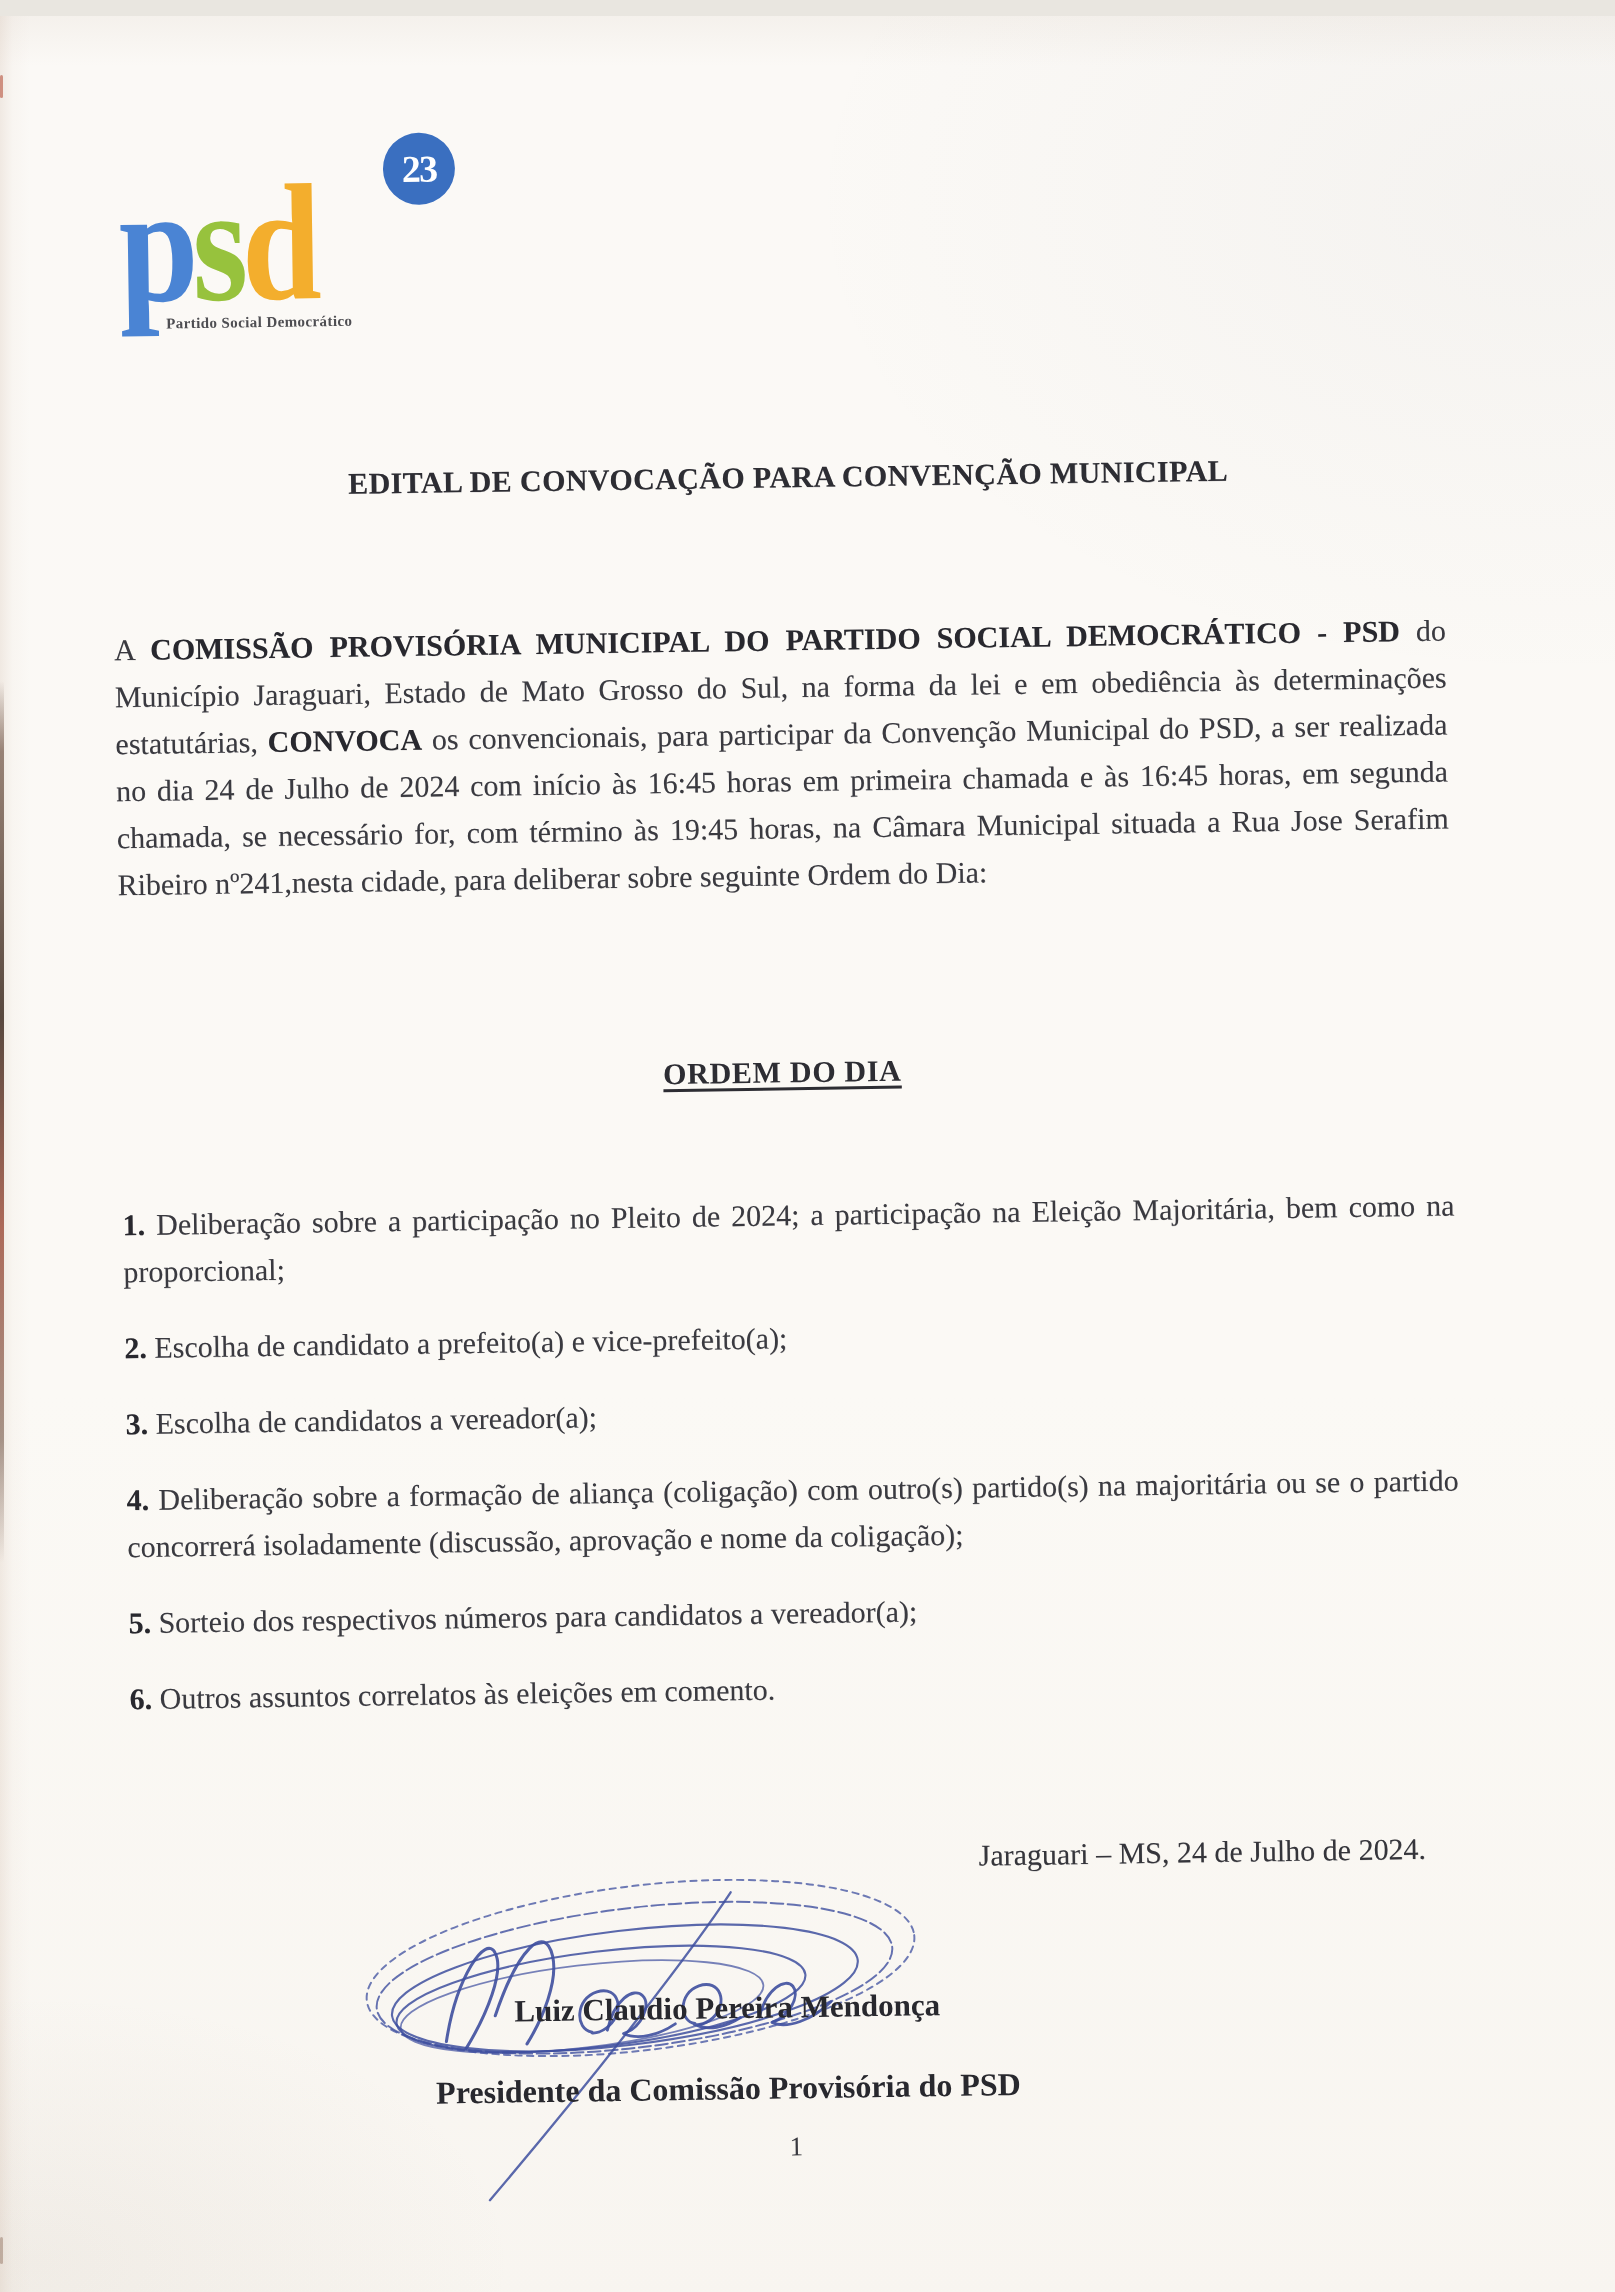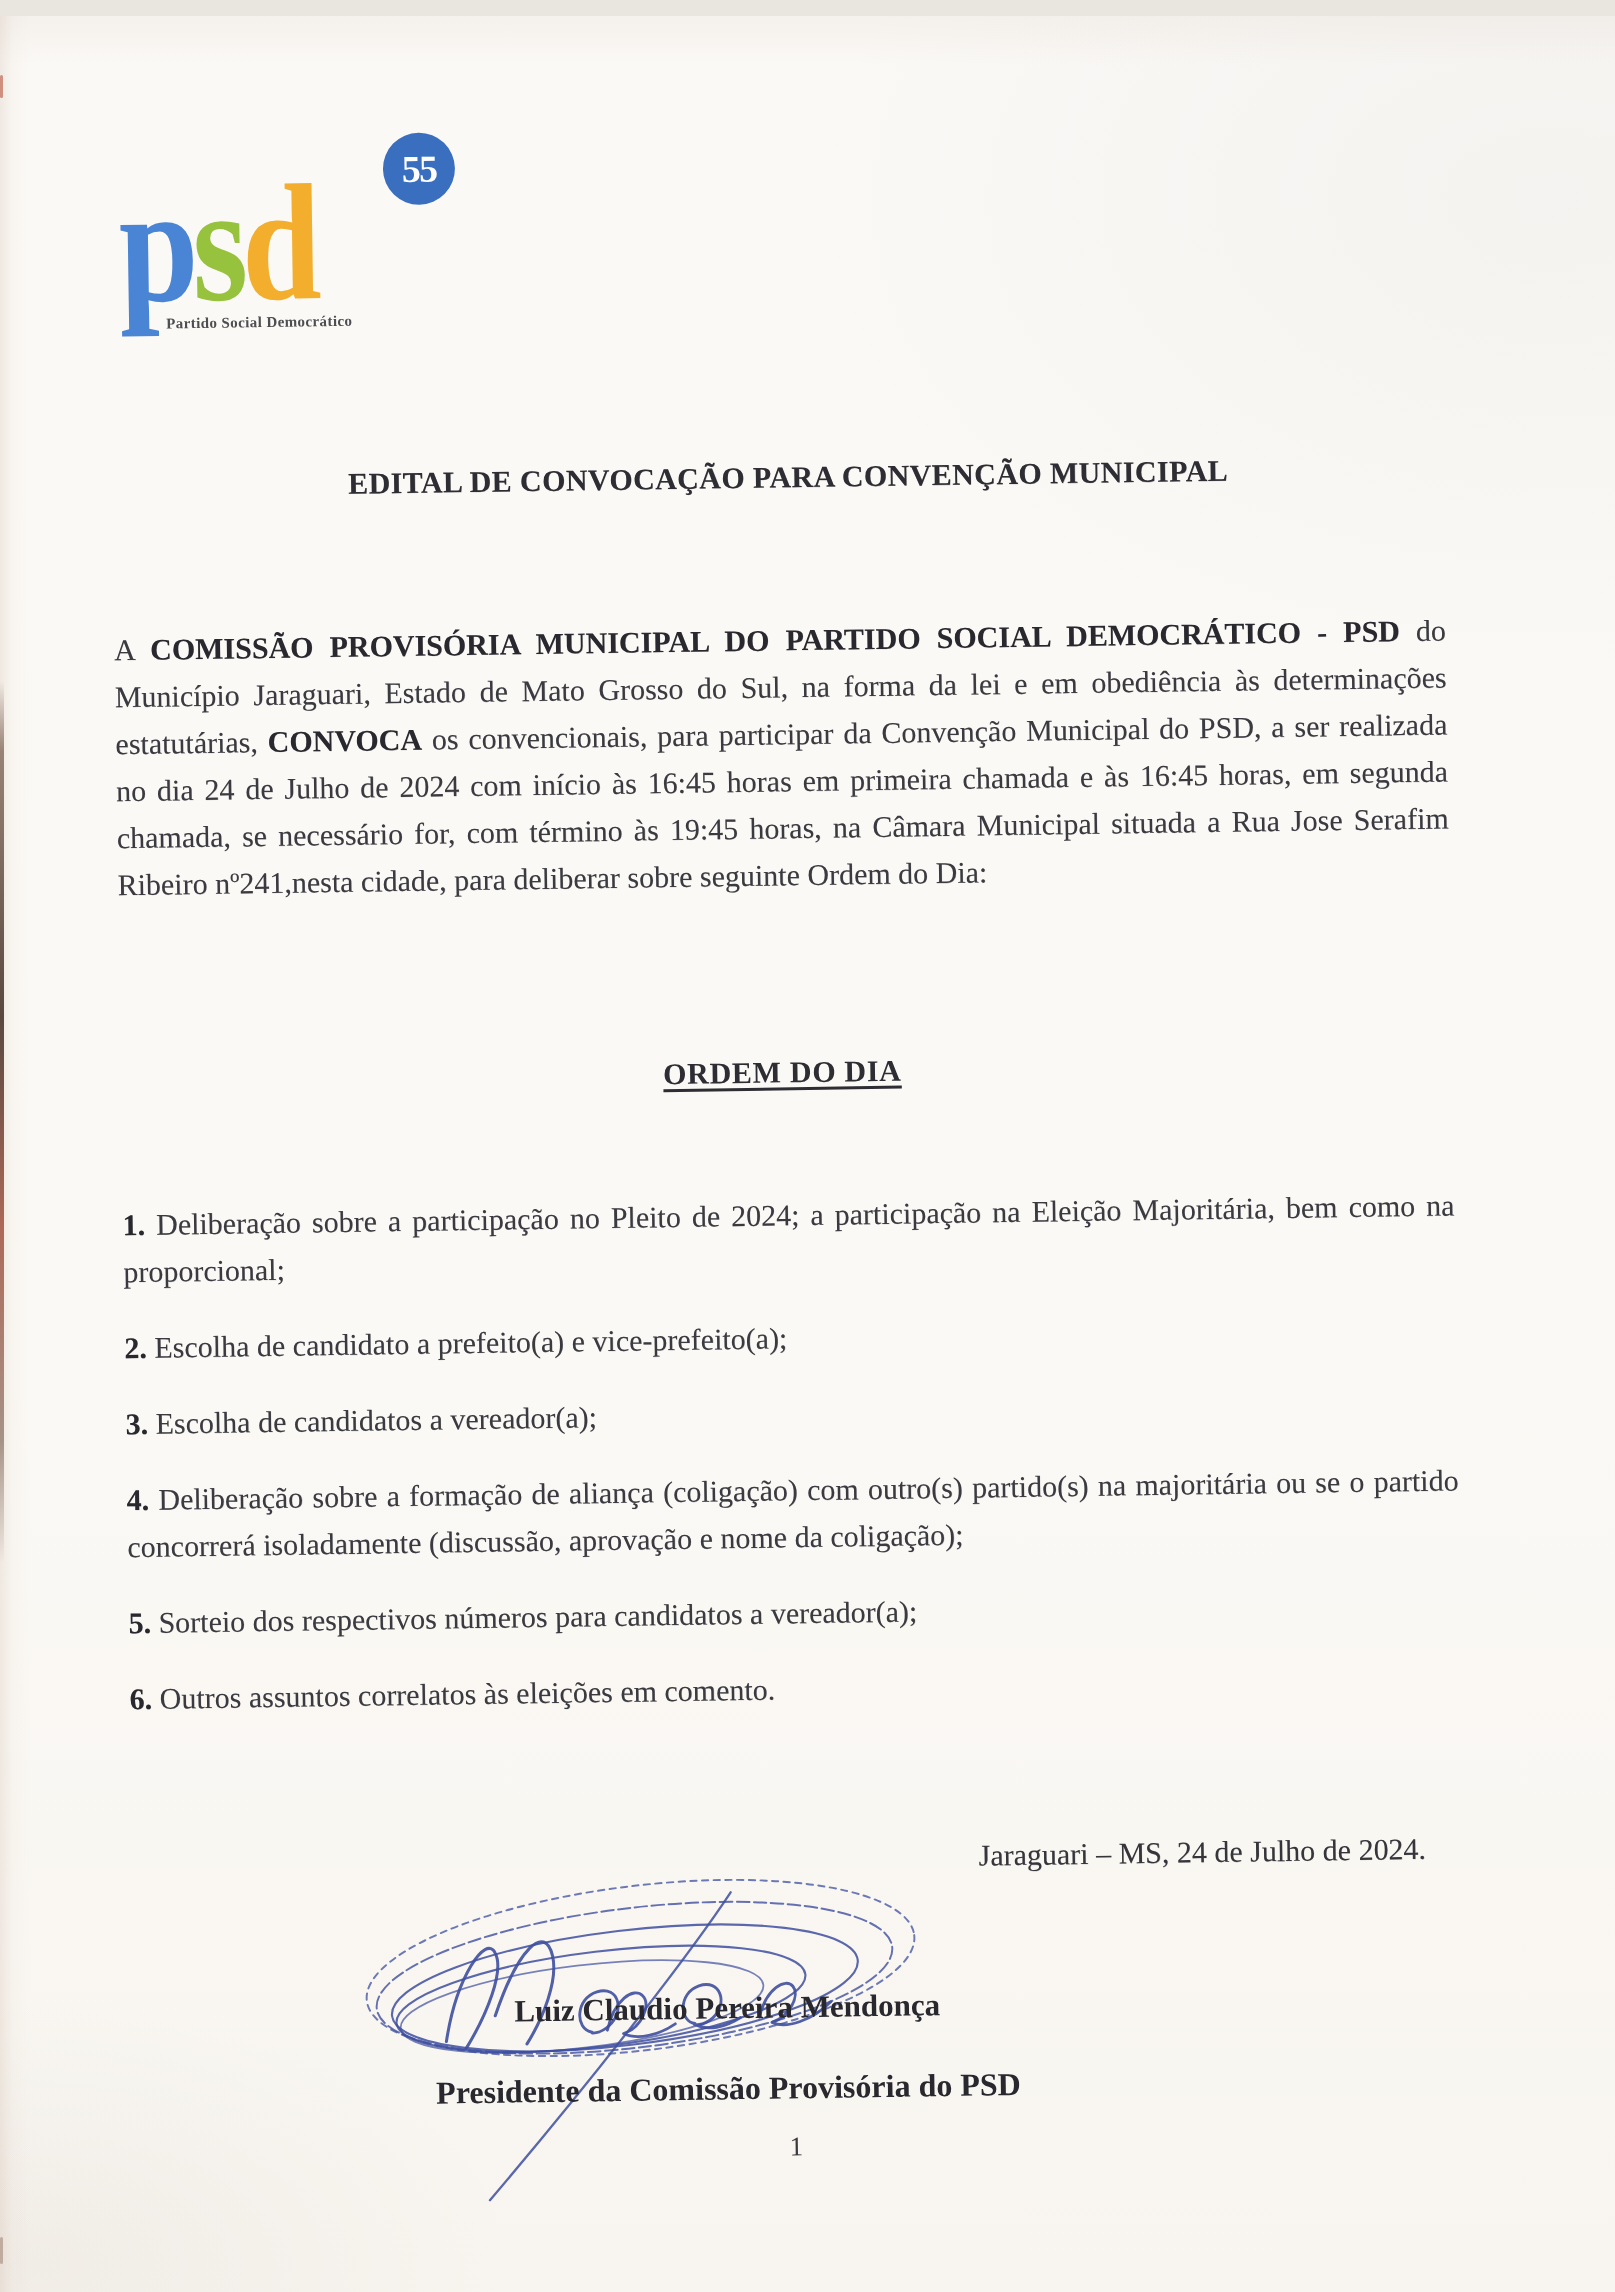--- a/index.html
+++ b/index.html
@@ -106,21 +106,21 @@
   <div class="edge-line"></div>
   <div class="edge-tick t1"></div>
   <div class="edge-tick t2"></div>
 
   <div class="content">
 
     <div class="logo-letters">
       <span style="color: rgb(74, 132, 212);">p</span><span style="color: rgb(151, 194, 61);">s</span><span style="color: rgb(243, 174, 45);">d</span>
     </div>
     <div class="logo-badge" style="background: rgb(58, 111, 192); color: rgb(255, 255, 255);">
-      <span>55</span>
+      <span>23</span>
     </div>
     <div class="logo-tagline">Partido Social Democrático</div>
 
     <div class="doc-title">EDITAL DE CONVOCAÇÃO PARA CONVENÇÃO MUNICIPAL</div>
 
     <div class="intro"><span>A </span><strong>COMISSÃO PROVISÓRIA MUNICIPAL DO PARTIDO SOCIAL DEMOCRÁTICO - PSD</strong><span> do Município Jaraguari, Estado de Mato Grosso do Sul, na forma da lei e em obediência às determinações estatutárias, </span><strong>CONVOCA</strong><span> os convencionais, para participar da Convenção Municipal do PSD, a ser realizada no dia 24 de Julho de 2024 com início às 16:45 horas em primeira chamada e às 16:45 horas, em segunda chamada, se necessário for, com término às 19:45 horas, na Câmara Municipal situada a Rua Jose Serafim Ribeiro nº241,nesta cidade, para deliberar sobre seguinte Ordem do Dia:</span></div>
 
     <div class="agenda-heading">
       <span>ORDEM DO DIA</span>
     </div>

